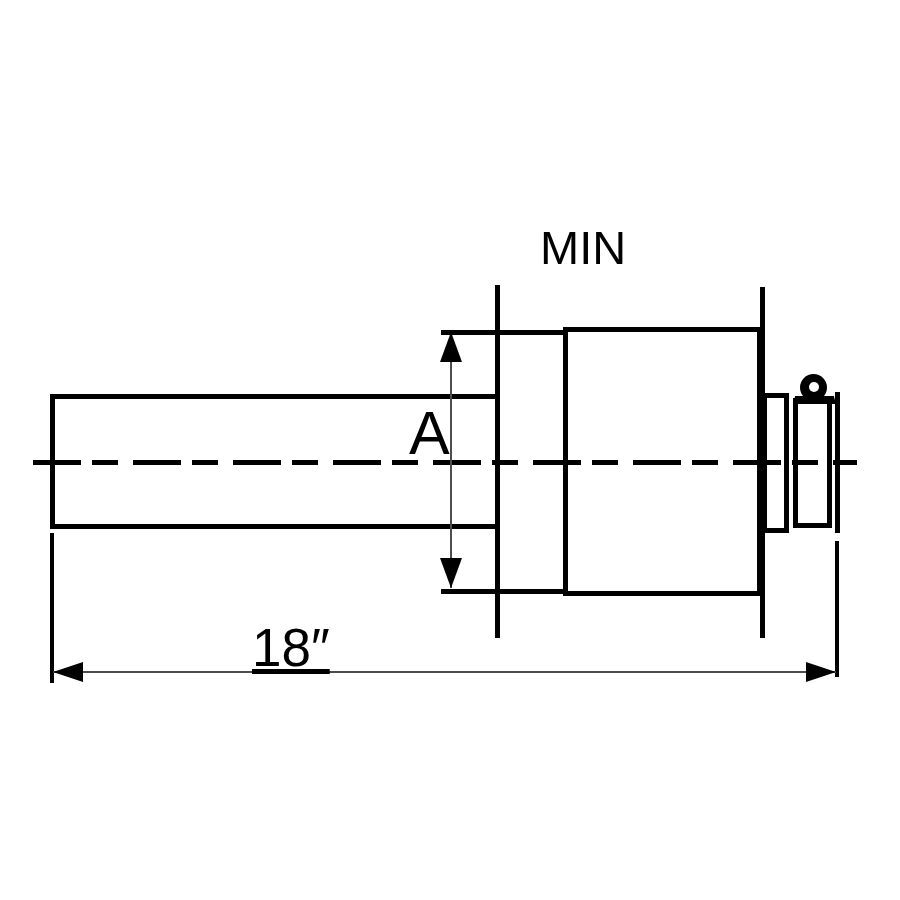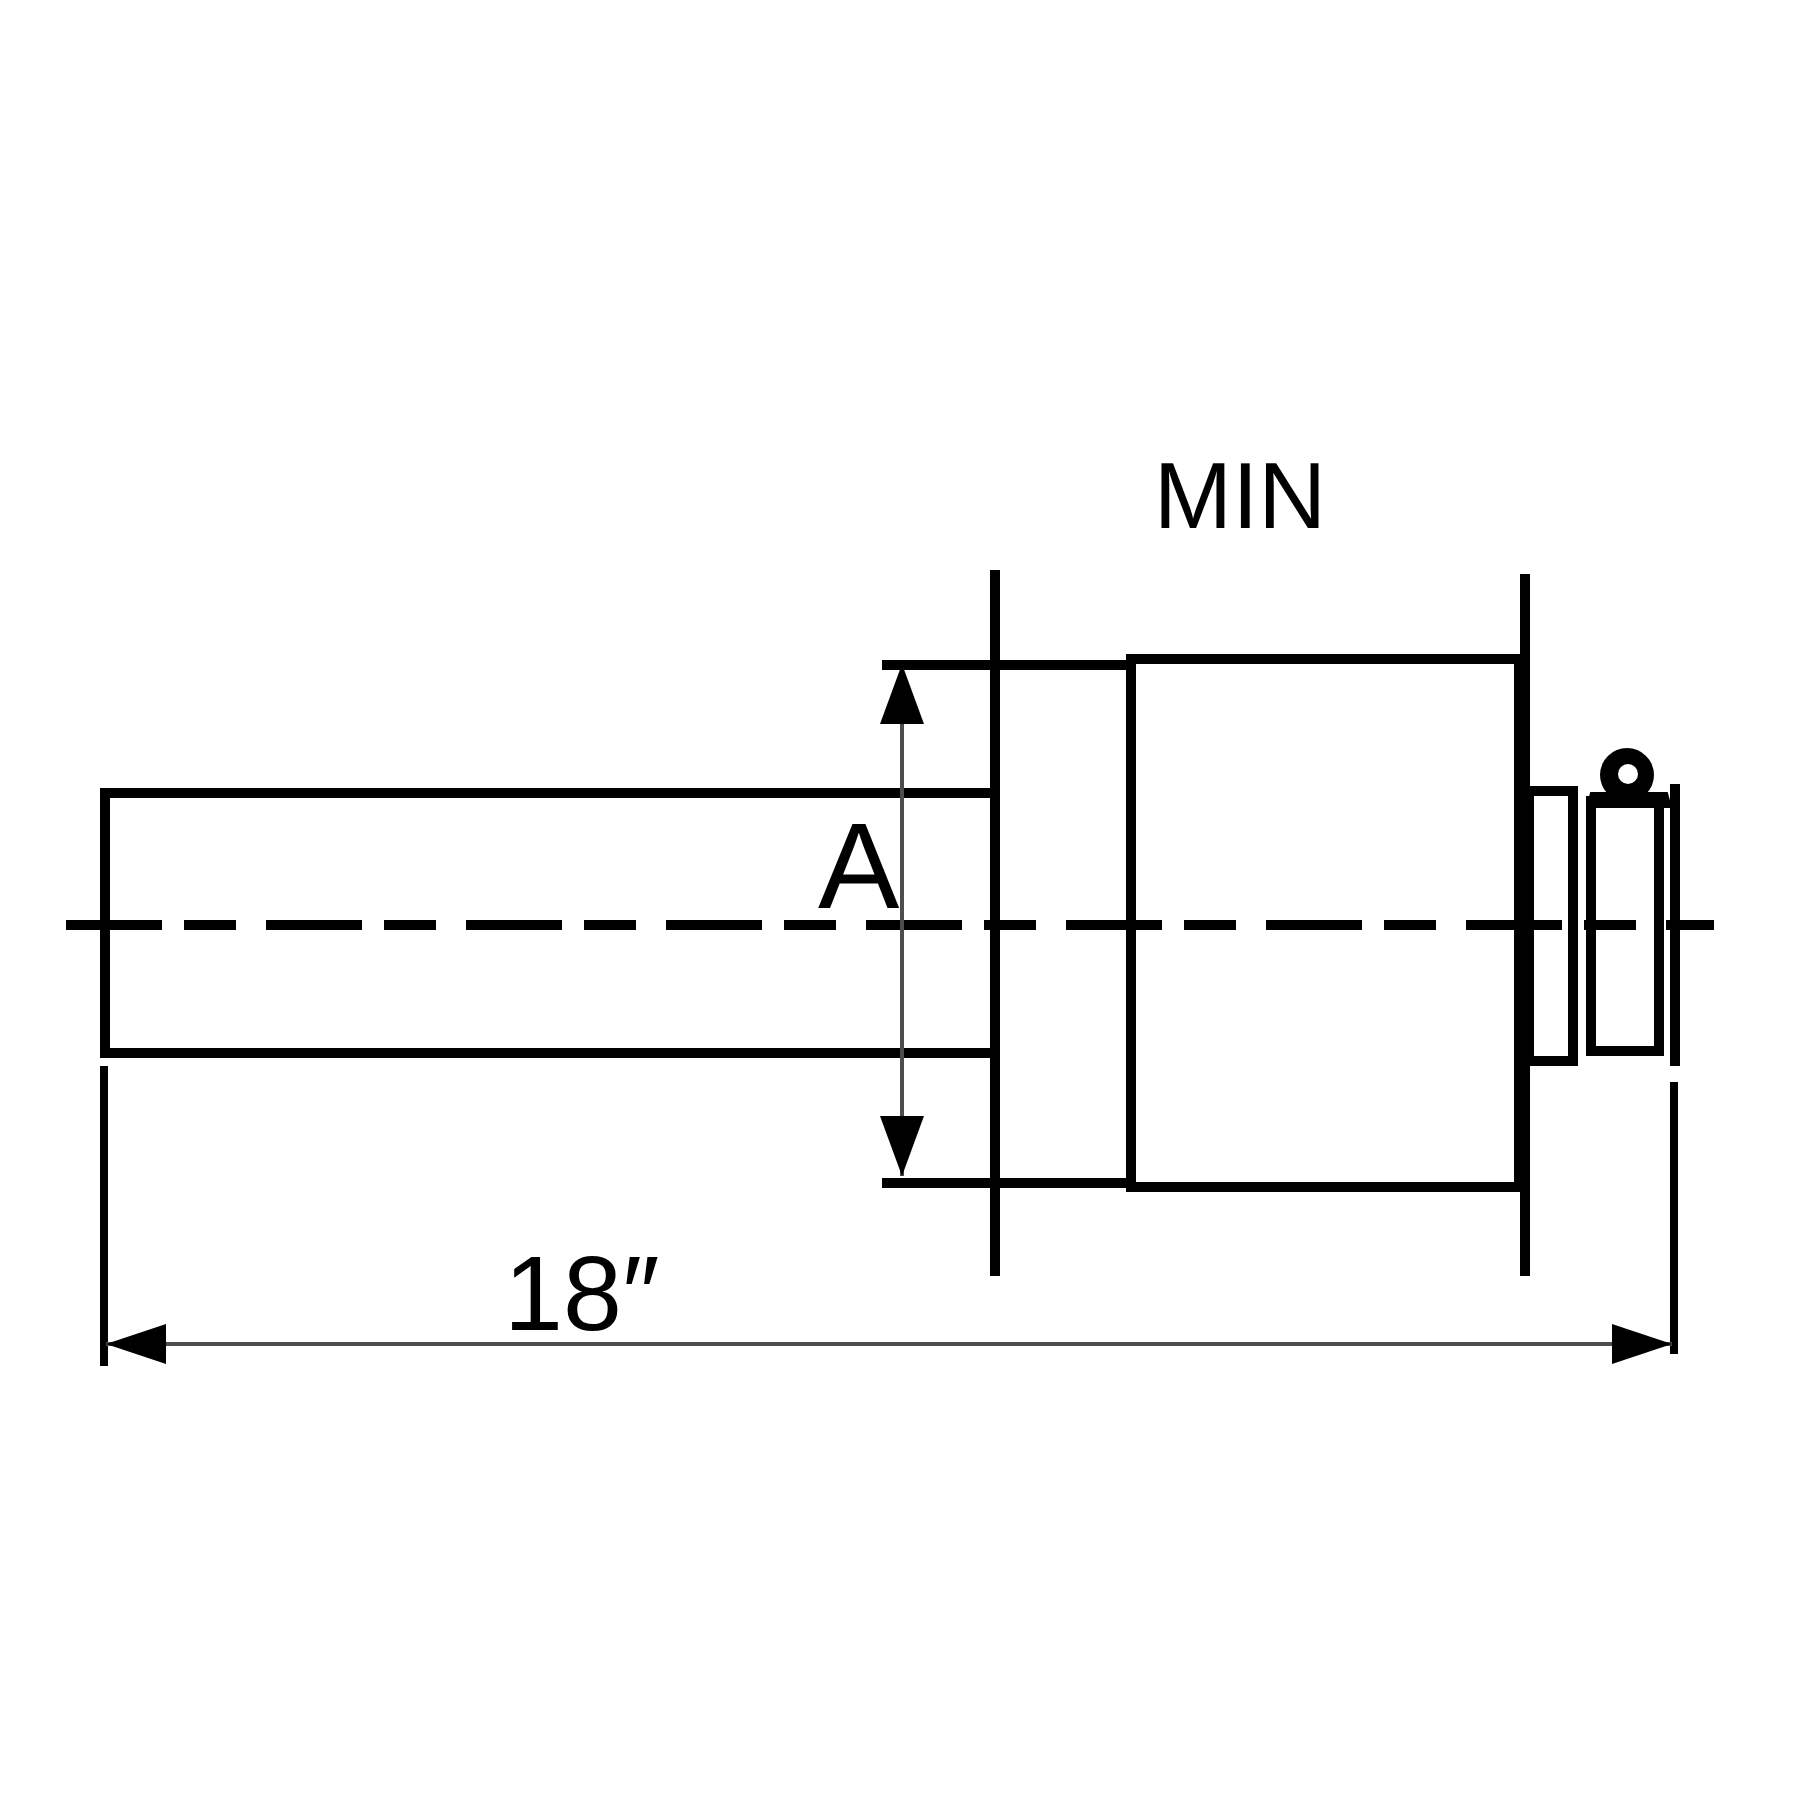--- a/index.html
+++ b/index.html
@@ -116,33 +116,33 @@
     left: 806px; top: 662px;
     border-top: 10px solid transparent;
     border-bottom: 10px solid transparent;
     border-left: 30px solid #000;
   }
 
   
   .label { color: #000; white-space: nowrap; }
   #min-label {
     left: 540px; top: 224px; width: 160px;
-    font-size: 47px; line-height: 47px; text-align: center;
+    font-size: 47px; line-height: 47px; text-align: left;
   }
   #max-label {
     left: 540px; top: 268px; width: 165px;
     font-size: 47px; line-height: 47px; text-align: center;
   }
   #dim-a-label {
     left: 409px; top: 403px;
     font-size: 61px; line-height: 61px;
   }
   #length-label {
     left: 252px; top: 621px;
-    font-size: 53px; line-height: 53px;
+    font-size: 53px; line-height: 53px; text-decoration: underline;
   }
 </style>
 </head>
 <body>
 
 <div id="drawing-canvas">
 
   <div class="abs" id="inner-pipe"></div>
   <div class="abs line" id="left-section-line"></div>
   <div class="abs line" id="right-section-line"></div>

